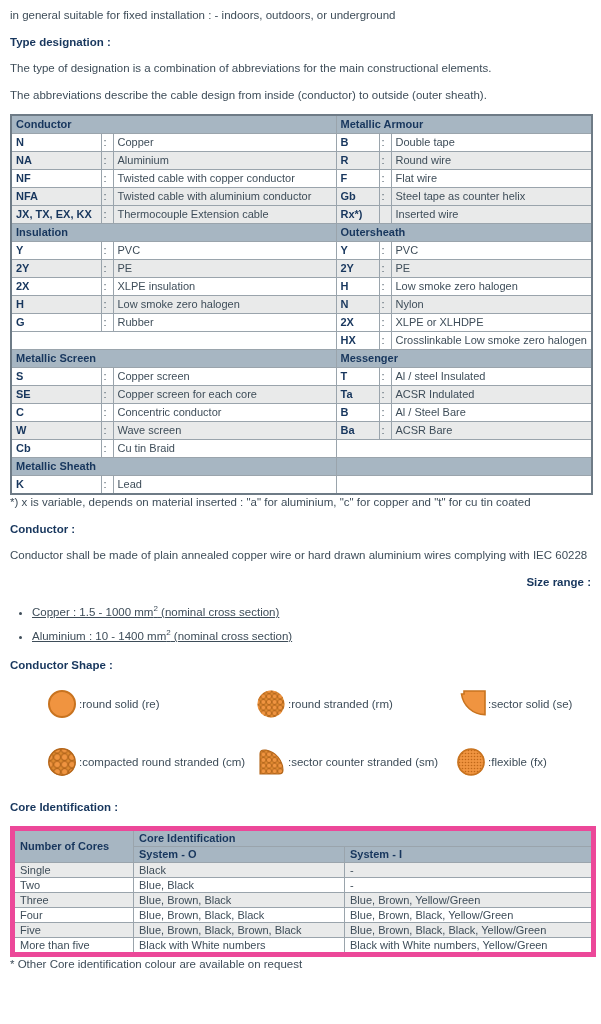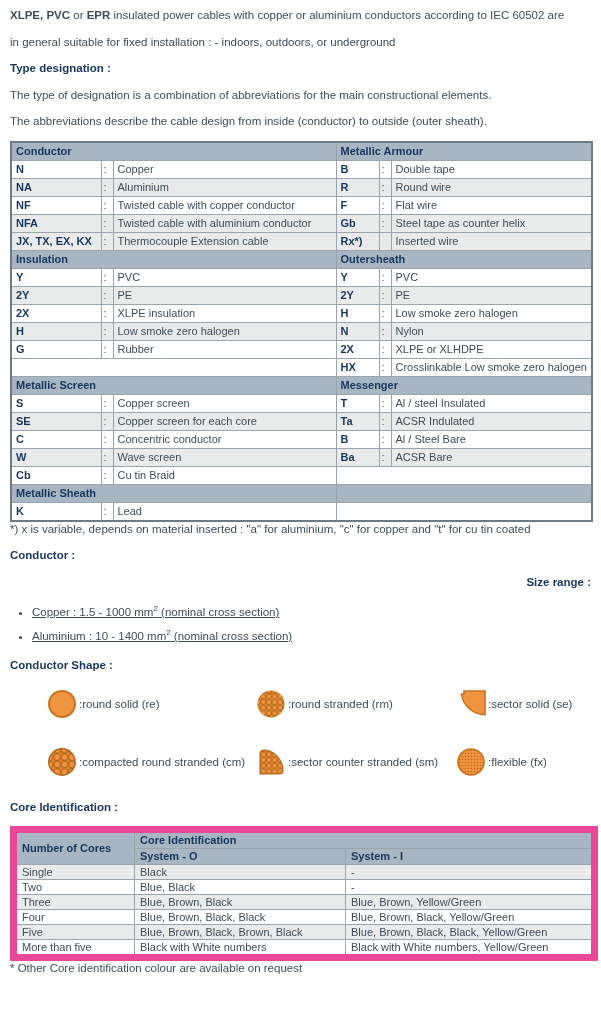--- a/index.html
+++ b/index.html
@@ -22,21 +22,21 @@
   ul.sz{margin:3px 0 14px 22px;padding:0;text-decoration:underline;}
   ul.sz li{margin:0 0 5px;line-height:15px;}
   sup{font-size:8px;}
   
   .shape-grid{display:grid;grid-template-columns:245px 200px 1fr;row-gap:26px;margin:16px 0 22px;}
   .shape-item{display:flex;align-items:center;gap:1px;}
   .shape-item.first{padding-left:36px;}
   .shape-item svg{flex:0 0 auto;}
   .shape-label{line-height:14px;}
   
-  #t2{border:7px solid #ec4899;padding-left:26px;}
+  #t2{border:5px solid #ec4899;padding-left:26px;}
   #t2 td{border:1px solid #9AA4AC;height:14px;line-height:14px;padding:0 5px;font-size:11px;overflow:hidden;white-space:nowrap;}
   #t2 td.hdr{height:15px;line-height:15px;}
   #t2 tr.alt td{background:#E9EAEA;}
 </style>
 </head>
 <body>
 
 <svg width="0" height="0" style="position:absolute" aria-hidden="true">
   <defs>
     <pattern id="pStrand" width="5.6" height="5.6" patternUnits="userSpaceOnUse">
@@ -52,21 +52,20 @@
         <circle cx="16" cy="16" r="13.5"></circle>
       </clipPath>
     <clipPath id="clipSector">
         <path d="M5,28 L5,8 Q5,4 9,4 L11,4 A21,21 0 0 1 28,24 Q28,28 24,28 Z"></path>
       </clipPath>
   </defs>
 </svg>
 
 <div class="page">
 
-  <p class="line"><span class="b">XLPE, PVC</span><span> or </span><span class="b">EPR</span><span> insulated power cables with copper or aluminium conductors according to IEC 60502 are</span></p>
   <p class="line">in general suitable for fixed installation : - indoors, outdoors, or underground</p>
 
   <p class="h">Type designation :</p>
   <p class="line">The type of designation is a combination of abbreviations for the main constructional elements.</p>
   <p class="line">The abbreviations describe the cable design from inside (conductor) to outside (outer sheath).</p>
 
   <table id="t1">
     <colgroup>
         <col style="width:90px">
         <col style="width:12px">
@@ -224,20 +223,21 @@
           <td class="co">:</td>
           <td class="de">Lead</td>
           <td class="de" colspan="3"></td>
         </tr>
   </tbody>
     </table>
 
   <p class="line fnote">*) x is variable, depends on material inserted : "a" for aluminium, "c" for copper and "t" for cu tin coated</p>
 
   <p class="h">Conductor :</p>
+  <p class="line">Conductor shall be made of plain annealed copper wire or hard drawn aluminium wires complying with IEC 60228</p>
   <p class="h sr">Size range :</p>
   <ul class="sz">
     <li><span>Copper : 1.5 - 1000 mm</span><sup>2</sup><span> (nominal cross section)</span></li>
     <li><span>Aluminium : 10 - 1400 mm</span><sup>2</sup><span> (nominal cross section)</span></li>
   </ul>
 
   <p class="h">Conductor Shape :</p>
   <div class="shape-grid">
     <div class="shape-item first">
       <svg width="32" height="32">

